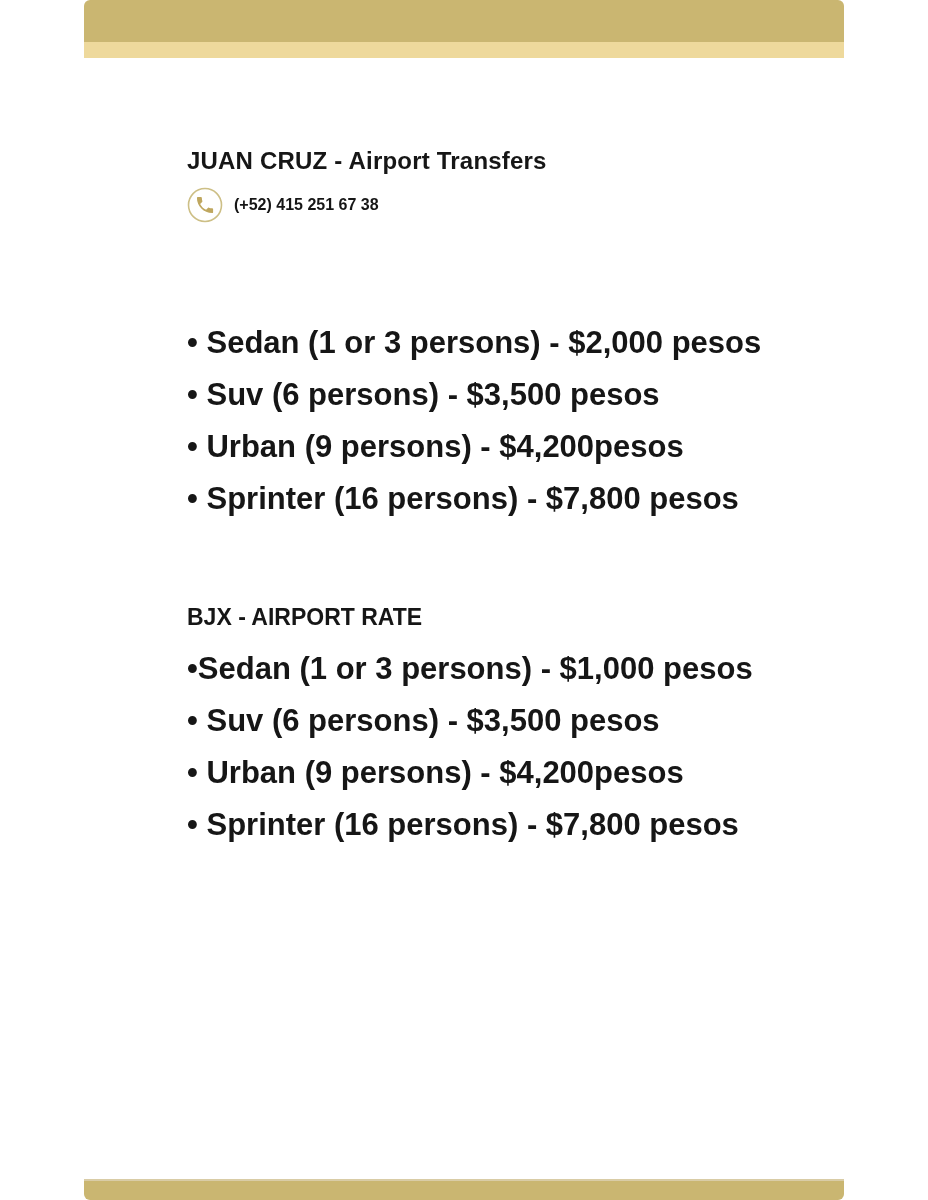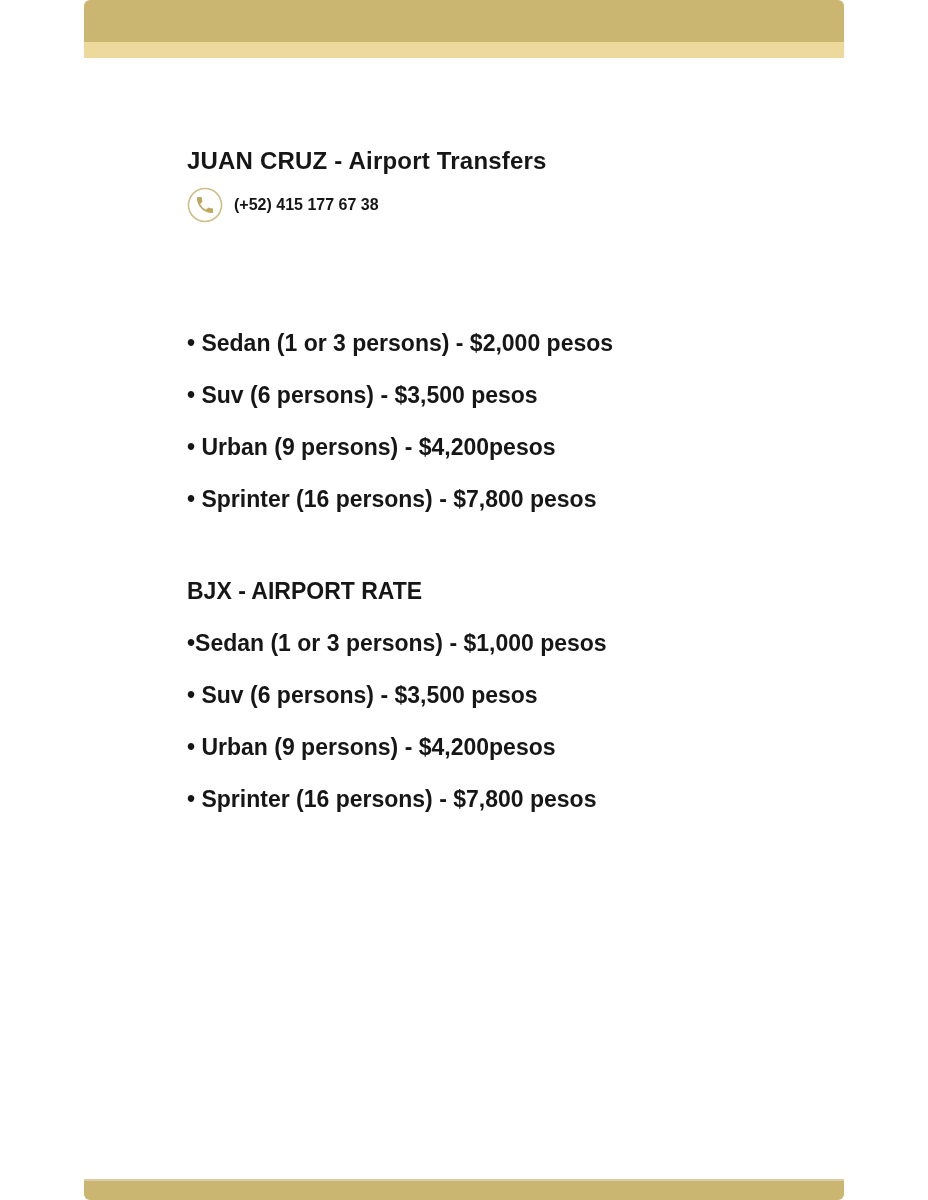--- a/index.html
+++ b/index.html
@@ -70,31 +70,31 @@
     height: 36px;
     flex: 0 0 36px;
   }
   .phone-number {
     margin-left: 11px;
     font-size: 16px;
     font-weight: 700;
     color: var(--text, #161616);
   }
   .section-1 { margin-top: 105px; }
-  .section-2 { margin-top: 62px; }
+  .section-2 { margin-top: 88px; }
   .section-heading {
     font-size: 23px;
     font-weight: 700;
     line-height: 30px;
     margin-bottom: 22px;
     color: var(--text, #161616);
   }
   .rate-list { list-style: none; }
   .rate-item {
-    font-size: 23px;
+    font-size: 31px;
     font-weight: 700;
     line-height: 30px;
     margin-bottom: 22px;
     color: var(--text, #161616);
   }
 </style>
 </head>
 <body>
 
 <div class="page">
@@ -110,21 +110,21 @@
 
     <div class="phone-row">
       <span class="phone-icon-wrap">
         <svg width="36" height="36" viewBox="0 0 36 36" aria-hidden="true">
           <circle cx="18" cy="18" r="16.5" fill="none" stroke="var(--icon-ring, #cdbf86)" stroke-width="1.6"></circle>
           <g transform="translate(7.2,7.2) scale(0.9)">
             <path fill="var(--icon-gold, #bfa75f)" d="M6.62 10.79c1.44 2.83 3.76 5.14 6.59 6.59l2.2-2.2c.27-.27.67-.36 1.02-.24 1.12.37 2.33.57 3.57.57.55 0 1 .45 1 1V20c0 .55-.45 1-1 1-9.39 0-17-7.61-17-17 0-.55.45-1 1-1h3.5c.55 0 1 .45 1 1 0 1.25.2 2.45.57 3.57.11.35.03.74-.25 1.02l-2.2 2.2z"></path>
           </g>
         </svg>
       </span>
-      <span class="phone-number">(+52) 415 177 67 38</span>
+      <span class="phone-number">(+52) 415 251 67 38</span>
     </div>
 
     <div class="section-1">
       <ul class="rate-list">
         <li class="rate-item">• Sedan (1 or 3 persons) - $2,000 pesos</li>
         <li class="rate-item">• Suv (6 persons) - $3,500 pesos</li>
         <li class="rate-item">• Urban (9 persons) - $4,200pesos</li>
         <li class="rate-item">• Sprinter (16 persons) - $7,800 pesos</li>
       </ul>
     </div>

